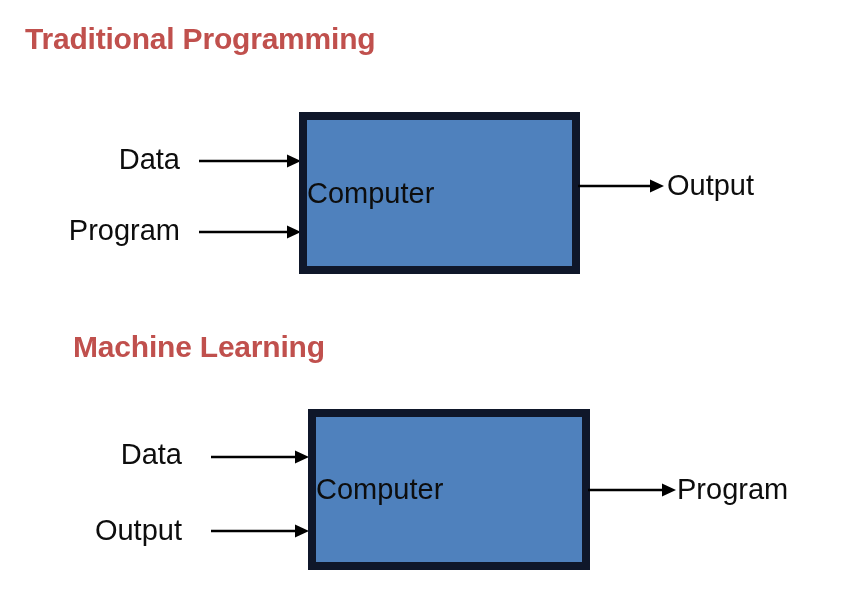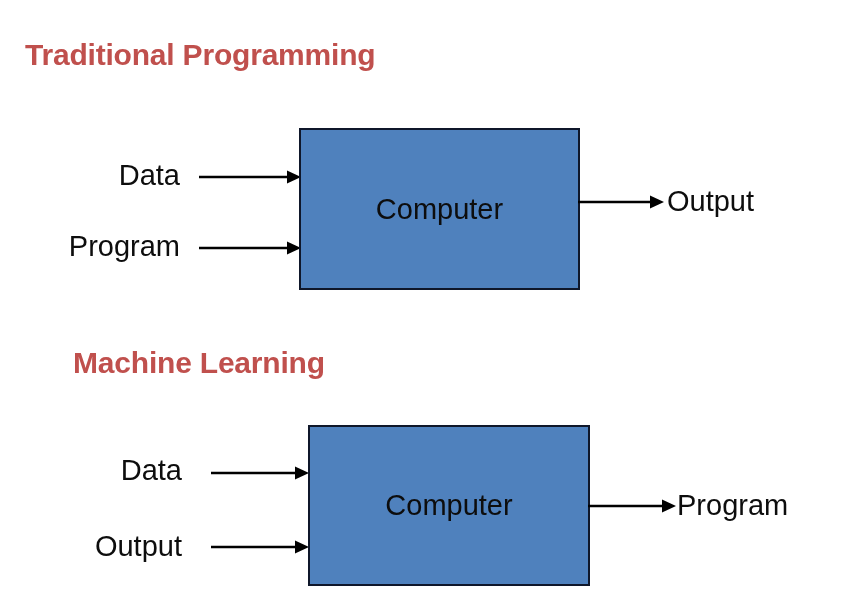--- a/index.html
+++ b/index.html
@@ -11,44 +11,44 @@
     width: 851px;
     height: 604px;
     position: relative;
     overflow: hidden;
     font-family: "Liberation Sans", sans-serif;
     -webkit-font-smoothing: antialiased;
   }
   .canvas {
     position: absolute;
     left: 0;
-    top: 16px;
+    top: 0;
     width: 851px;
     height: 572px;
   }
   .section-heading {
     position: absolute;
     font-weight: bold;
     color: #C0504D;
     font-size: 30px;
     line-height: 30px;
     letter-spacing: -0.2px;
     white-space: nowrap;
   }
   #heading-traditional { left: 25px; top: 24px; }
   #heading-ml          { left: 25px; top: 332px; margin-left: 48px; }
 
   .proc-box {
     position: absolute;
     background: #4F81BD;
-    border: 2px solid #0f172a;
+    border: 8px solid #0f172a;
     box-sizing: border-box;
     display: flex;
     align-items: center;
-    justify-content: center;
+    justify-content: flex-start;
   }
   .proc-box-label {
     font-size: 29px;
     color: #0d0d0d;
     line-height: 1;
     white-space: nowrap;
   }
   #box-traditional { left: 299px; top: 112px; width: 281px; height: 162px; }
   #box-ml          { left: 308px; top: 409px; width: 282px; height: 161px; }
 

